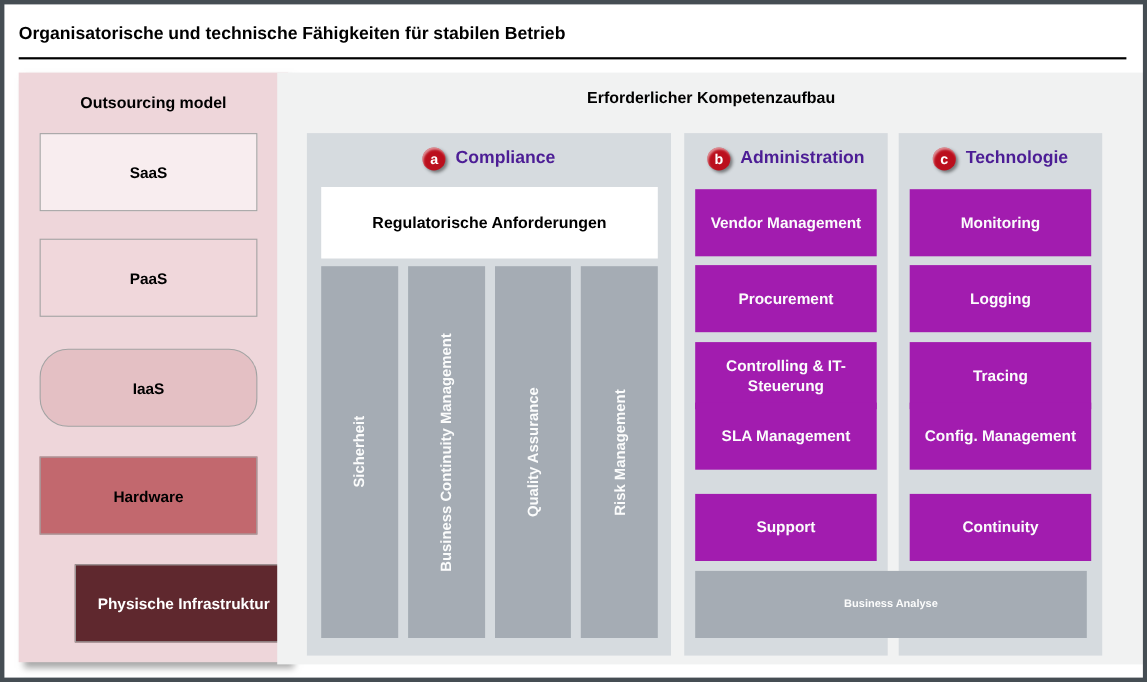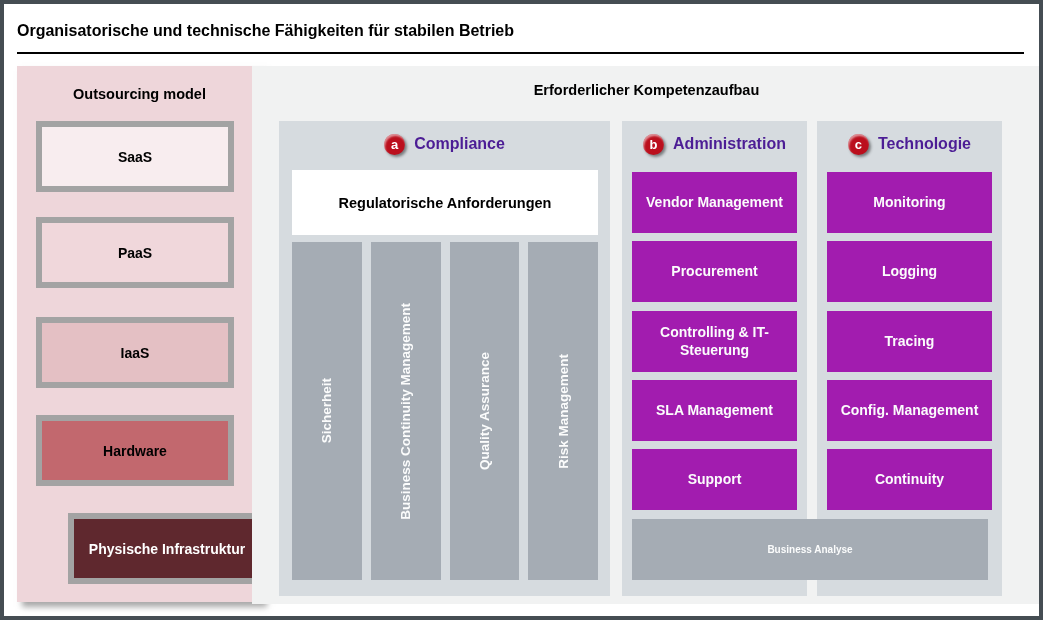--- a/index.html
+++ b/index.html
@@ -4,43 +4,43 @@
 <style>
   html,body{margin:0;padding:0;}
   body{width:1043px;height:620px;position:relative;background:#ffffff;font-family:"Liberation Sans",sans-serif;overflow:hidden;}
   .frame{position:absolute;inset:0;border:4px solid #454d53;pointer-events:none;z-index:10;}
   .title{position:absolute;left:17px;top:22px;font-size:16px;font-weight:bold;color:#000;white-space:nowrap;}
   .title-rule{position:absolute;left:17px;top:52px;width:1007px;height:2px;background:#000;}
 
   
   .left-panel{position:absolute;left:17px;top:66px;width:245px;height:536px;background:#eed6da;box-shadow:5px 5px 6px rgba(110,110,110,.6);}
   .left-header{position:absolute;top:20px;left:0;width:100%;text-align:center;font-weight:bold;font-size:14.5px;color:#000;}
-  .o-box{position:absolute;left:19px;width:198px;height:71px;border:6px solid #a3a3a3;box-sizing:border-box;display:flex;align-items:center;justify-content:center;font-weight:bold;font-size:14px;color:#000;text-align:center;}
+  .o-box{position:absolute;left:19px;width:198px;height:71px;border:1px solid #a3a3a3;box-sizing:border-box;display:flex;align-items:center;justify-content:center;font-weight:bold;font-size:14px;color:#000;text-align:center;}
   .o-0{top:55px;background:#f8edef;}
   .o-1{top:151px;background:#f0d7db;}
-  .o-2{top:251px;background:#e4c0c4;}
+  .o-2{top:251px;background:#e4c0c4;border-radius:26px;}
   .o-3{top:349px;background:#c2686e;}
   .o-4{top:447px;background:#5f282e;color:#fff;margin-left:32px;}
 
   
   .right-panel{position:absolute;left:252px;top:66px;width:773px;height:538px;background:#f1f2f2;padding-left:16px;}
   .right-header{position:absolute;top:16px;left:0;width:100%;text-align:center;font-weight:bold;font-size:14.5px;color:#000;}
   .subpanel{position:absolute;top:55px;height:475px;background:#d6dbdf;}
   .sp-a{left:27px;width:331px;}
   .sp-b{left:370px;width:185px;}
   .sp-c{left:565px;width:185px;}
   .sp-head{position:absolute;top:0;left:0;width:100%;height:46px;display:flex;align-items:center;justify-content:center;gap:9px;}
   .badge{width:21px;height:21px;border-radius:50%;background:#bb0f1d;color:#fff;font-weight:bold;font-size:13px;display:flex;align-items:center;justify-content:center;box-shadow:2px 2px 3px rgba(0,0,0,.45), inset 1px 2px 2px rgba(255,255,255,.55);flex:0 0 auto;}
   .sp-title{font-weight:bold;font-size:16px;color:#4c1d95;}
   .reg-box{position:absolute;left:13px;top:49px;width:306px;height:65px;background:#ffffff;display:flex;align-items:center;justify-content:center;font-weight:bold;font-size:14.5px;color:#000;}
   .bars{position:absolute;left:13px;top:121px;width:306px;height:338px;display:flex;gap:9px;}
   .vbar{flex:1;background:#a5acb4;display:flex;align-items:center;justify-content:center;}
   .vbar span{writing-mode:vertical-rl;transform:rotate(180deg);font-weight:bold;font-size:13.5px;color:#fbfcfc;white-space:nowrap;}
   .g-box{position:absolute;left:10px;width:165px;height:61px;background:#a21caf;display:flex;align-items:center;justify-content:center;text-align:center;font-weight:bold;font-size:14px;color:#fbfcfc;line-height:1.25;padding:0 6px;box-sizing:border-box;}
-  .r-0{top:51px;} .r-1{top:120px;} .r-2{top:190px;} .r-3{top:259px;} .r-4{top:328px;}
+  .r-0{top:51px;} .r-1{top:120px;} .r-2{top:190px;} .r-3{top:245px;} .r-4{top:328px;}
   .span-box{position:absolute;left:380px;top:453px;width:356px;height:61px;background:#a5acb4;display:flex;align-items:center;justify-content:center;font-weight:bold;font-size:10px;color:#fbfcfc;z-index:2;}
 </style>
 </head>
 <body>
 
 <div class="frame"></div>
 
 <div class="title">Organisatorische und technische Fähigkeiten für stabilen Betrieb</div>
 <div class="title-rule"></div>
 

